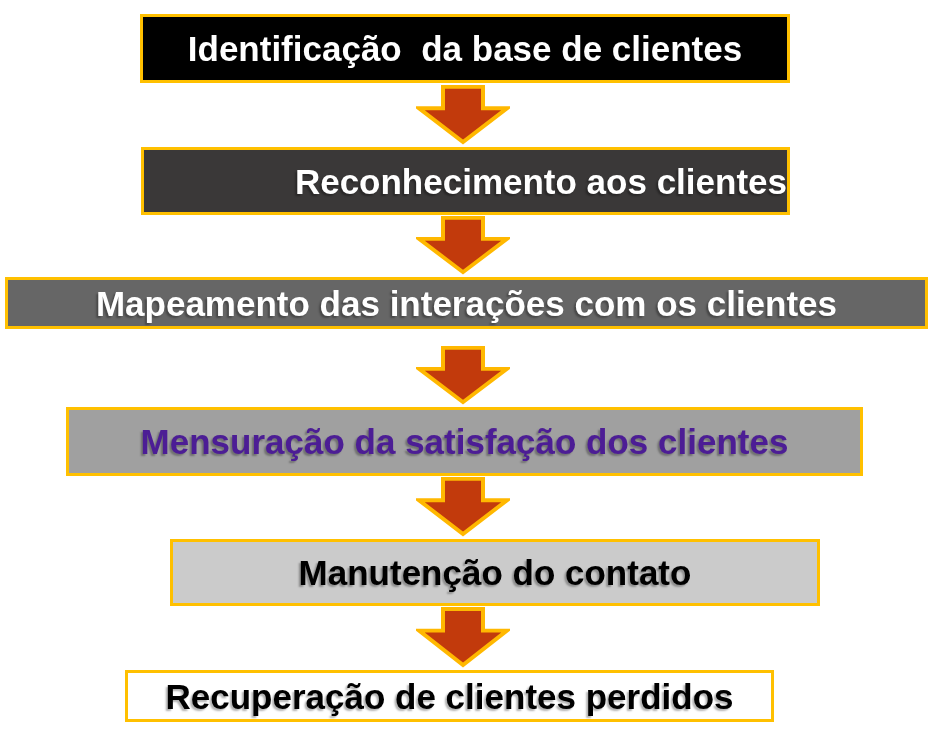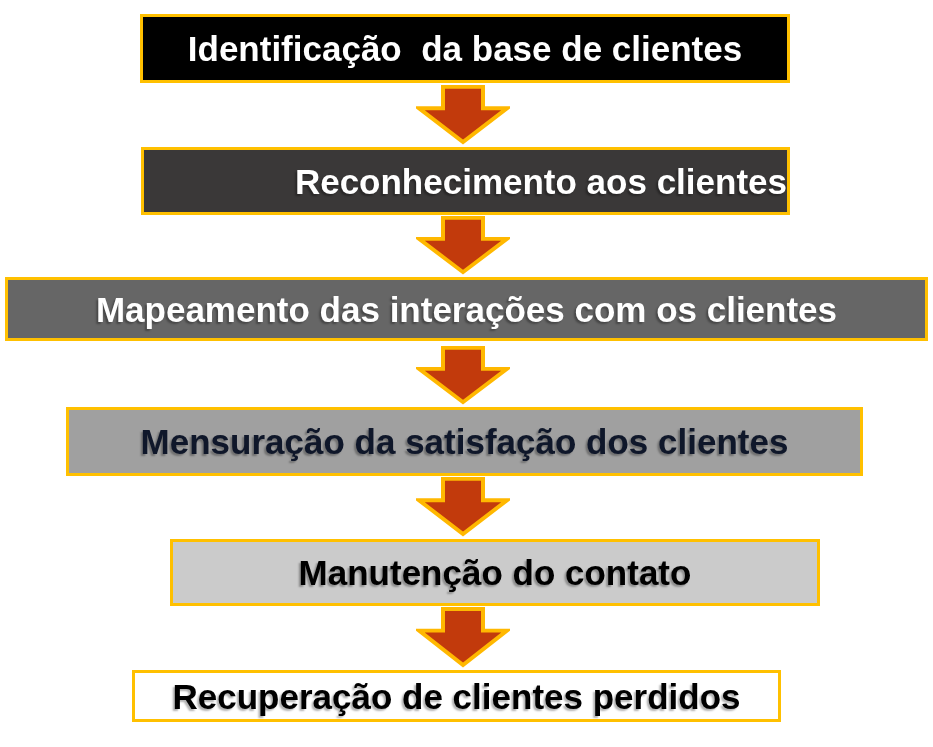--- a/index.html
+++ b/index.html
@@ -33,24 +33,24 @@
   .flow-arrow {
     position: absolute;
     left: 416px;
     width: 94px;
   }
   .flow-arrow svg { display: block; width: 100%; height: 100%; }
 
   
   .s0 { left: 140px; top: 14px;  width: 650px; height: 69px; }
   .s1 { left: 141px; top: 147px; width: 649px; height: 68px; justify-content: flex-end; }
-  .s2 { left: 5px;   top: 277px; width: 923px; height: 64px; }
+  .s2 { left: 5px;   top: 277px; width: 923px; height: 52px; }
   .s3 { left: 66px;  top: 407px; width: 797px; height: 69px; }
   .s4 { left: 140px; top: 539px; width: 650px; height: 67px; margin-left: 30px; }
-  .s5 { left: 132px; top: 670px; width: 649px; height: 52px; }
+  .s5 { left: 125px; top: 670px; width: 649px; height: 52px; }
 
   
   .a0 { top: 85px;  height: 60px; }
   .a1 { top: 216px; height: 59px; }
   .a2 { top: 346px; height: 59px; }
   .a3 { top: 477px; height: 60px; }
   .a4 { top: 607px; height: 61px; }
 </style>
 </head>
 <body>
@@ -80,21 +80,21 @@
   <div class="step-box s2" style="background-color: rgb(102, 102, 102); color: rgb(255, 255, 255); border-color: rgb(255, 192, 0);">
     <span class="step-label">Mapeamento das interações com os clientes</span>
   </div>
 
   <div class="flow-arrow a2">
     <svg viewBox="0 0 94 62" preserveAspectRatio="none" aria-hidden="true">
       <polygon points="27,2 67,2 67,24 91,24 47,59 3,24 27,24" stroke-width="4" stroke-linejoin="miter" fill="#C23A0C" stroke="#FFB800"></polygon>
     </svg>
   </div>
 
-  <div class="step-box s3" style="background-color: rgb(160, 160, 160); color: #0f172a; border-color: rgb(255, 192, 0);">
+  <div class="step-box s3" style="background-color: rgb(160, 160, 160); color: #4c1d95; border-color: rgb(255, 192, 0);">
     <span class="step-label">Mensuração da satisfação dos clientes</span>
   </div>
 
   <div class="flow-arrow a3">
     <svg viewBox="0 0 94 62" preserveAspectRatio="none" aria-hidden="true">
       <polygon points="27,2 67,2 67,24 91,24 47,59 3,24 27,24" stroke-width="4" stroke-linejoin="miter" fill="#C23A0C" stroke="#FFB800"></polygon>
     </svg>
   </div>
 
   <div class="step-box s4" style="background-color: rgb(203, 203, 203); color: rgb(0, 0, 0); border-color: rgb(255, 192, 0);">

